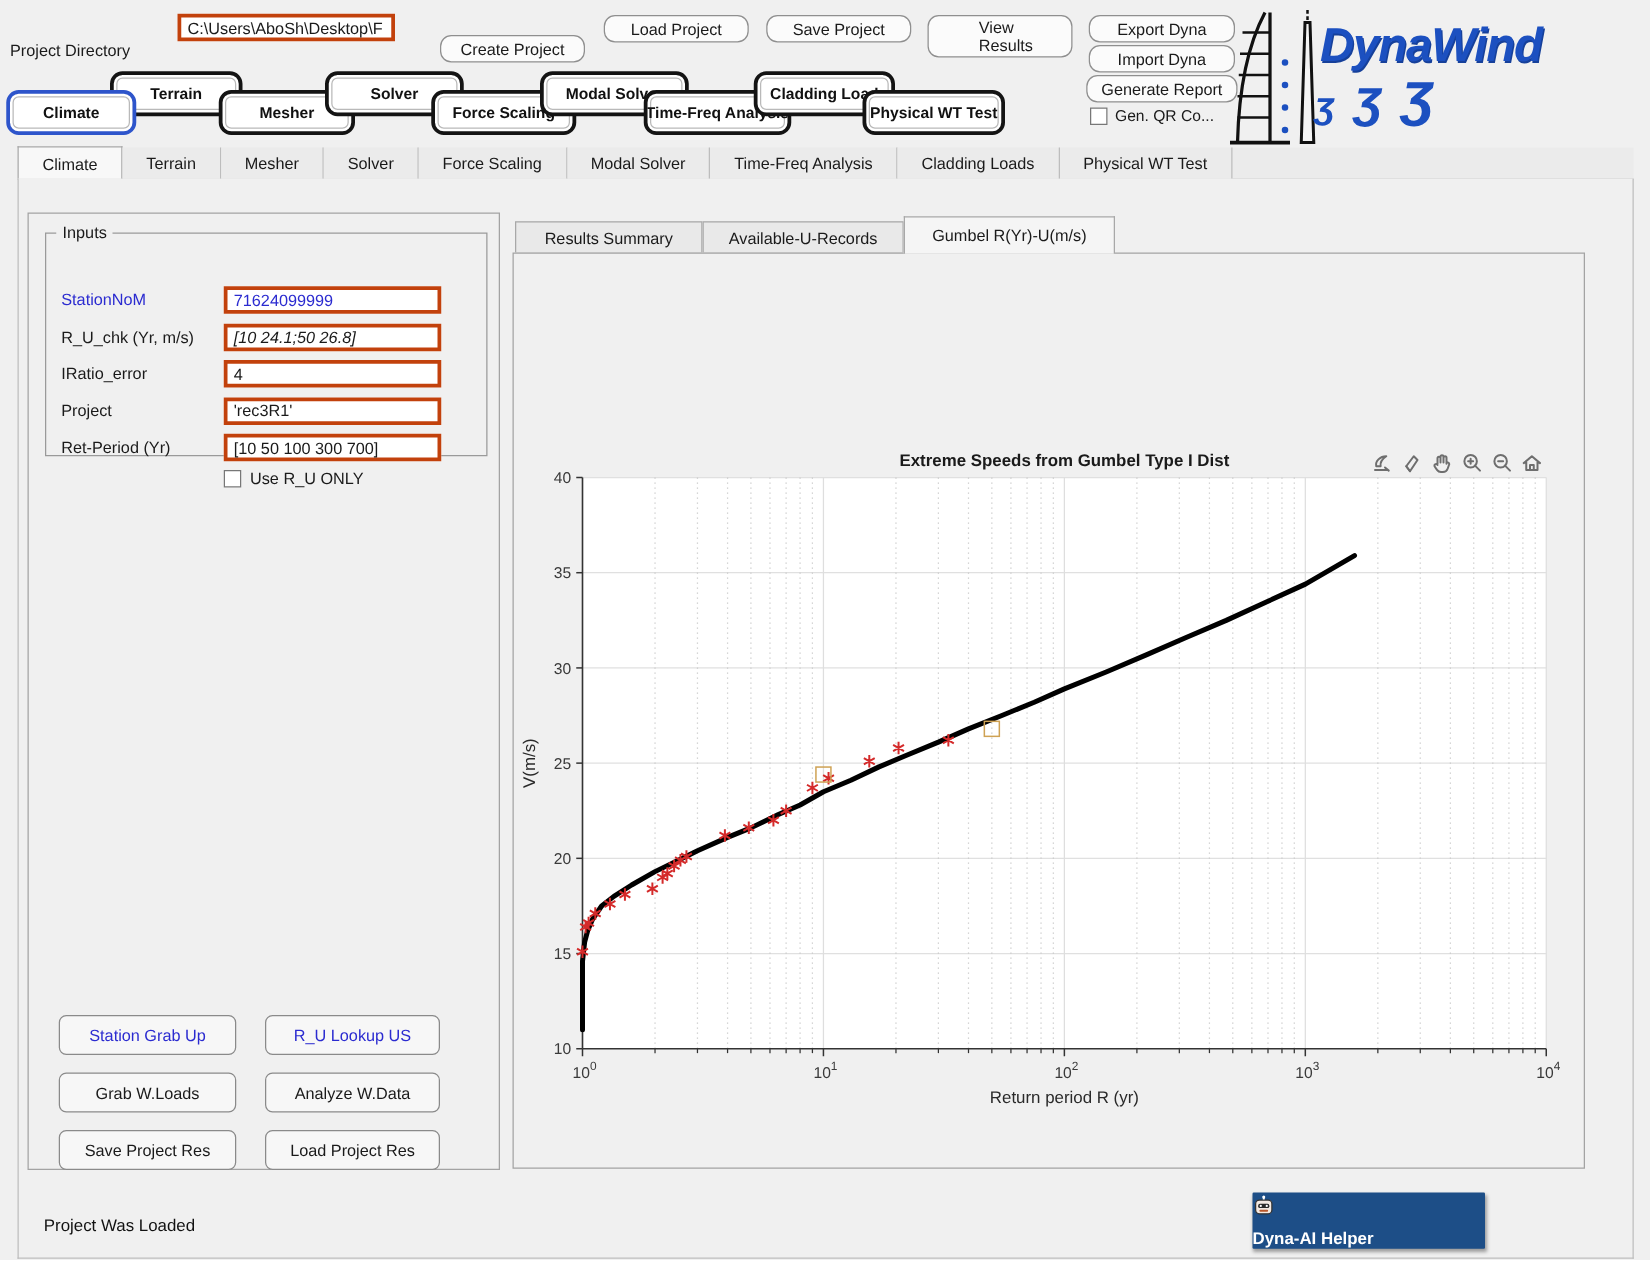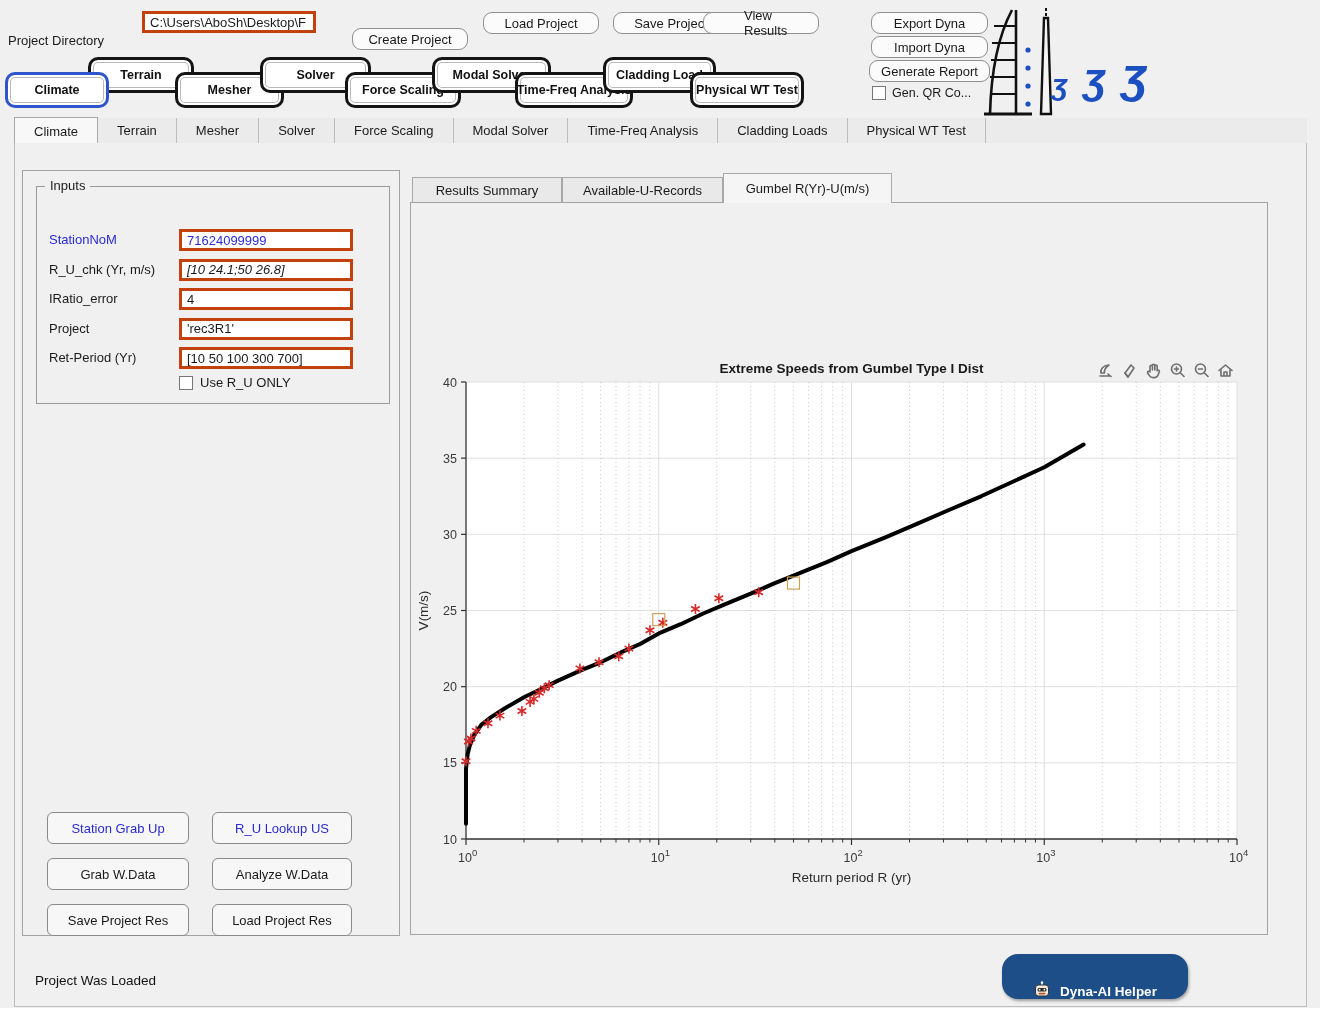--- a/index.html
+++ b/index.html
@@ -32,40 +32,40 @@
          border-top:none;background:#f0f0f0;box-sizing:border-box;}
   .panel{position:absolute;border:1px solid #a3a3a3;background:#f0f0f0;box-sizing:border-box;}
   .groupbox{position:absolute;border:1px solid #9a9a9a;box-sizing:border-box;}
   .legend{position:absolute;top:-9px;left:8px;background:#f0f0f0;padding:0 5px;font-size:13px;color:#1a1a1a;}
   .rtab{position:absolute;background:#e9e9e9;border:1px solid #a8a8a8;box-sizing:border-box;
         display:flex;align-items:center;justify-content:center;font-size:13px;color:#1a1a1a;}
   .rtab.active{background:#f5f5f5;border-bottom:none;}
   .icons{position:absolute;display:flex;gap:5px;}
   .icons svg{display:block;}
   .statusbar{position:absolute;left:35px;top:973px;font-size:13.5px;color:#111;}
-  .aibtn{position:absolute;left:1002px;top:954px;width:186px;height:45px;background:#1d4e87;border-radius:16px;
-         box-shadow:1px 2px 3px rgba(0,0,0,.35);display:flex;align-items:flex-end;justify-content:center;gap:9px;
-         color:#ffffff;font-weight:bold;font-size:13.5px;}
+  .aibtn{position:absolute;left:1002px;top:954px;width:186px;height:45px;background:#1d4e87;border-radius:1px;
+         box-shadow:1px 2px 3px rgba(0,0,0,.35);display:flex;align-items:flex-start;justify-content:center;gap:9px;
+         color:#ffffff;font-weight:bold;font-size:13.5px;flex-direction:column;}
   .logo-text{position:absolute;left:1056px;top:16px;font-size:38px;font-weight:800;font-style:italic;
              color:#1c50c0;letter-spacing:-1px;text-shadow:1px 1px 0 #16409a;}
   .swirls{position:absolute;left:1052px;top:52px;color:#1c50c0;font-weight:bold;font-style:italic;
           display:flex;align-items:flex-end;gap:16px;line-height:1;}
 </style>
 </head>
 <body>
 
 <div class="window">
 
   <div class="abs lbl" style="left:8px;top:15px;margin-top:18px;">Project Directory</div>
   <div class="abs field" style="left:142px;top:11px;width:174px;height:22px;">C:\Users\AboSh\Desktop\F</div>
   <div id="top-buttons">
       <div class="btn abs" style="left: 352px; top: 28px; width: 116px; height: 22px;">Create Project</div>
       <div class="btn abs" style="left: 483px; top: 12px; width: 116px; height: 22px;">Load Project</div>
       <div class="btn abs" style="left: 613px; top: 12px; width: 116px; height: 22px;">Save Project</div>
-      <div class="btn abs" style="left: 703px; top: 12px; width: 116px; height: 22px; padding-left: 40px;">View Results</div>
+      <div class="btn abs" style="left: 742px; top: 12px; width: 116px; height: 34px; padding-left: 40px;">View Results</div>
     </div>
   <div id="side-buttons">
       <div class="btn abs" style="left: 871px; top: 12px; width: 117px; height: 22px;">Export Dyna</div>
       <div class="btn abs" style="left: 871px; top: 36px; width: 117px; height: 22px;">Import Dyna</div>
       <div class="btn abs" style="left: 869px; top: 60px; width: 121px; height: 22px;">Generate Report</div>
     </div>
   <div class="abs" style="left:872px;top:86px;display:flex;align-items:center;gap:6px;">
     <span class="chk"></span>
     <span style="font-size:12.5px;color:#1a1a1a;">Gen. QR Co...</span>
   </div>
@@ -79,20 +79,21 @@
     <line x1="8" y1="71" x2="34" y2="71" stroke="#111" stroke-width="2"></line>
     <line x1="8" y1="88" x2="34" y2="88" stroke="#111" stroke-width="2"></line>
     <line x1="2" y1="108" x2="50" y2="108" stroke="#111" stroke-width="3"></line>
     <circle cx="46" cy="44" r="2.6" fill="#1c50c0"></circle>
     <circle cx="46" cy="62" r="2.6" fill="#1c50c0"></circle>
     <circle cx="46" cy="80" r="2.6" fill="#1c50c0"></circle>
     <circle cx="46" cy="98" r="2.6" fill="#1c50c0"></circle>
     <polygon points="62,12 66,12 69,108 59,108" fill="#f4f4f4" stroke="#111" stroke-width="2.4"></polygon>
     <line x1="64" y1="2" x2="64" y2="12" stroke="#111" stroke-width="2" stroke-dasharray="3,2"></line>
   </svg>
+  <div class="logo-text">DynaWind</div>
   <div class="swirls">
     <span style="font-size:30px;">ʒ</span>
     <span style="font-size:42px;">ʒ</span>
     <span style="font-size:48px;">ʒ</span>
   </div>
 
   <div id="fancy-tabs">
       <div class="fancy sel" style="left: 5px; top: 72px; width: 98px; height: 30px; z-index: 30;">Climate</div>
       <div class="fancy" style="left: 88px; top: 57px; width: 100px; height: 30px; z-index: 2;">Terrain</div>
       <div class="fancy" style="left: 175px; top: 72px; width: 103px; height: 30px; z-index: 3;">Mesher</div>
@@ -111,21 +112,21 @@
       <div class="mtab">Solver</div>
       <div class="mtab">Force Scaling</div>
       <div class="mtab">Modal Solver</div>
       <div class="mtab">Time-Freq Analysis</div>
       <div class="mtab">Cladding Loads</div>
       <div class="mtab">Physical WT Test</div>
     </div>
   <div class="frame"></div>
 
   <div class="panel" style="left:22px;top:170px;width:378px;height:766px;"></div>
-  <div class="groupbox" style="left:36px;top:186px;width:354px;height:218px;">
+  <div class="groupbox" style="left:36px;top:186px;width:354px;height:179px;">
     <span class="legend">Inputs</span>
     <div id="input-rows">
         <div class="lbl accent" style="position: absolute; left: 12px; top: 45px;">StationNoM</div>
         <div class="field accent" style="position: absolute; left: 142px; top: 42px; width: 174px; height: 22px;">71624099999</div>
         <div class="lbl" style="position: absolute; left: 12px; top: 74.5px;">R_U_chk (Yr, m/s)</div>
         <div class="field" style="position: absolute; left: 142px; top: 71.5px; width: 174px; height: 22px; font-style: italic;">[10 24.1;50 26.8]</div>
         <div class="lbl" style="position: absolute; left: 12px; top: 104px;">IRatio_error</div>
         <div class="field" style="position: absolute; left: 142px; top: 101px; width: 174px; height: 22px;">4</div>
         <div class="lbl" style="position: absolute; left: 12px; top: 133.5px;">Project</div>
         <div class="field" style="position: absolute; left: 142px; top: 130.5px; width: 174px; height: 22px;">'rec3R1'</div>
@@ -133,21 +134,21 @@
         <div class="field" style="position: absolute; left: 142px; top: 160px; width: 174px; height: 22px;">[10 50 100 300 700]</div>
       </div>
     <div style="position:absolute;left:142px;top:188px;display:flex;align-items:center;gap:7px;">
       <span class="chk"></span>
       <span style="font-size:13px;color:#1a1a1a;">Use R_U ONLY</span>
     </div>
   </div>
   <div id="action-buttons">
       <div class="btn sq abs accent" style="left: 47px; top: 812px; width: 142px; height: 32px; border-radius: 6px;">Station Grab Up</div>
       <div class="btn sq abs accent" style="left: 212px; top: 812px; width: 140px; height: 32px; border-radius: 6px;">R_U Lookup US</div>
-      <div class="btn sq abs" style="left: 47px; top: 858px; width: 142px; height: 32px; border-radius: 6px;">Grab W.Data</div>
+      <div class="btn sq abs" style="left: 47px; top: 858px; width: 142px; height: 32px; border-radius: 6px;">Grab W.Loads</div>
       <div class="btn sq abs" style="left: 212px; top: 858px; width: 140px; height: 32px; border-radius: 6px;">Analyze W.Data</div>
       <div class="btn sq abs" style="left: 47px; top: 904px; width: 142px; height: 32px; border-radius: 6px;">Save Project Res</div>
       <div class="btn sq abs" style="left: 212px; top: 904px; width: 140px; height: 32px; border-radius: 6px;">Load Project Res</div>
     </div>
 
   <div id="results-tabs">
       <div class="rtab" style="left: 412px; top: 177px; width: 150px; height: 26px;">Results Summary</div>
       <div class="rtab" style="left: 562px; top: 177px; width: 161px; height: 26px;">Available-U-Records</div>
       <div class="rtab active" style="left: 723px; top: 173px; width: 169px; height: 30px; z-index: 3;">Gumbel R(Yr)-U(m/s)</div>
     </div>

